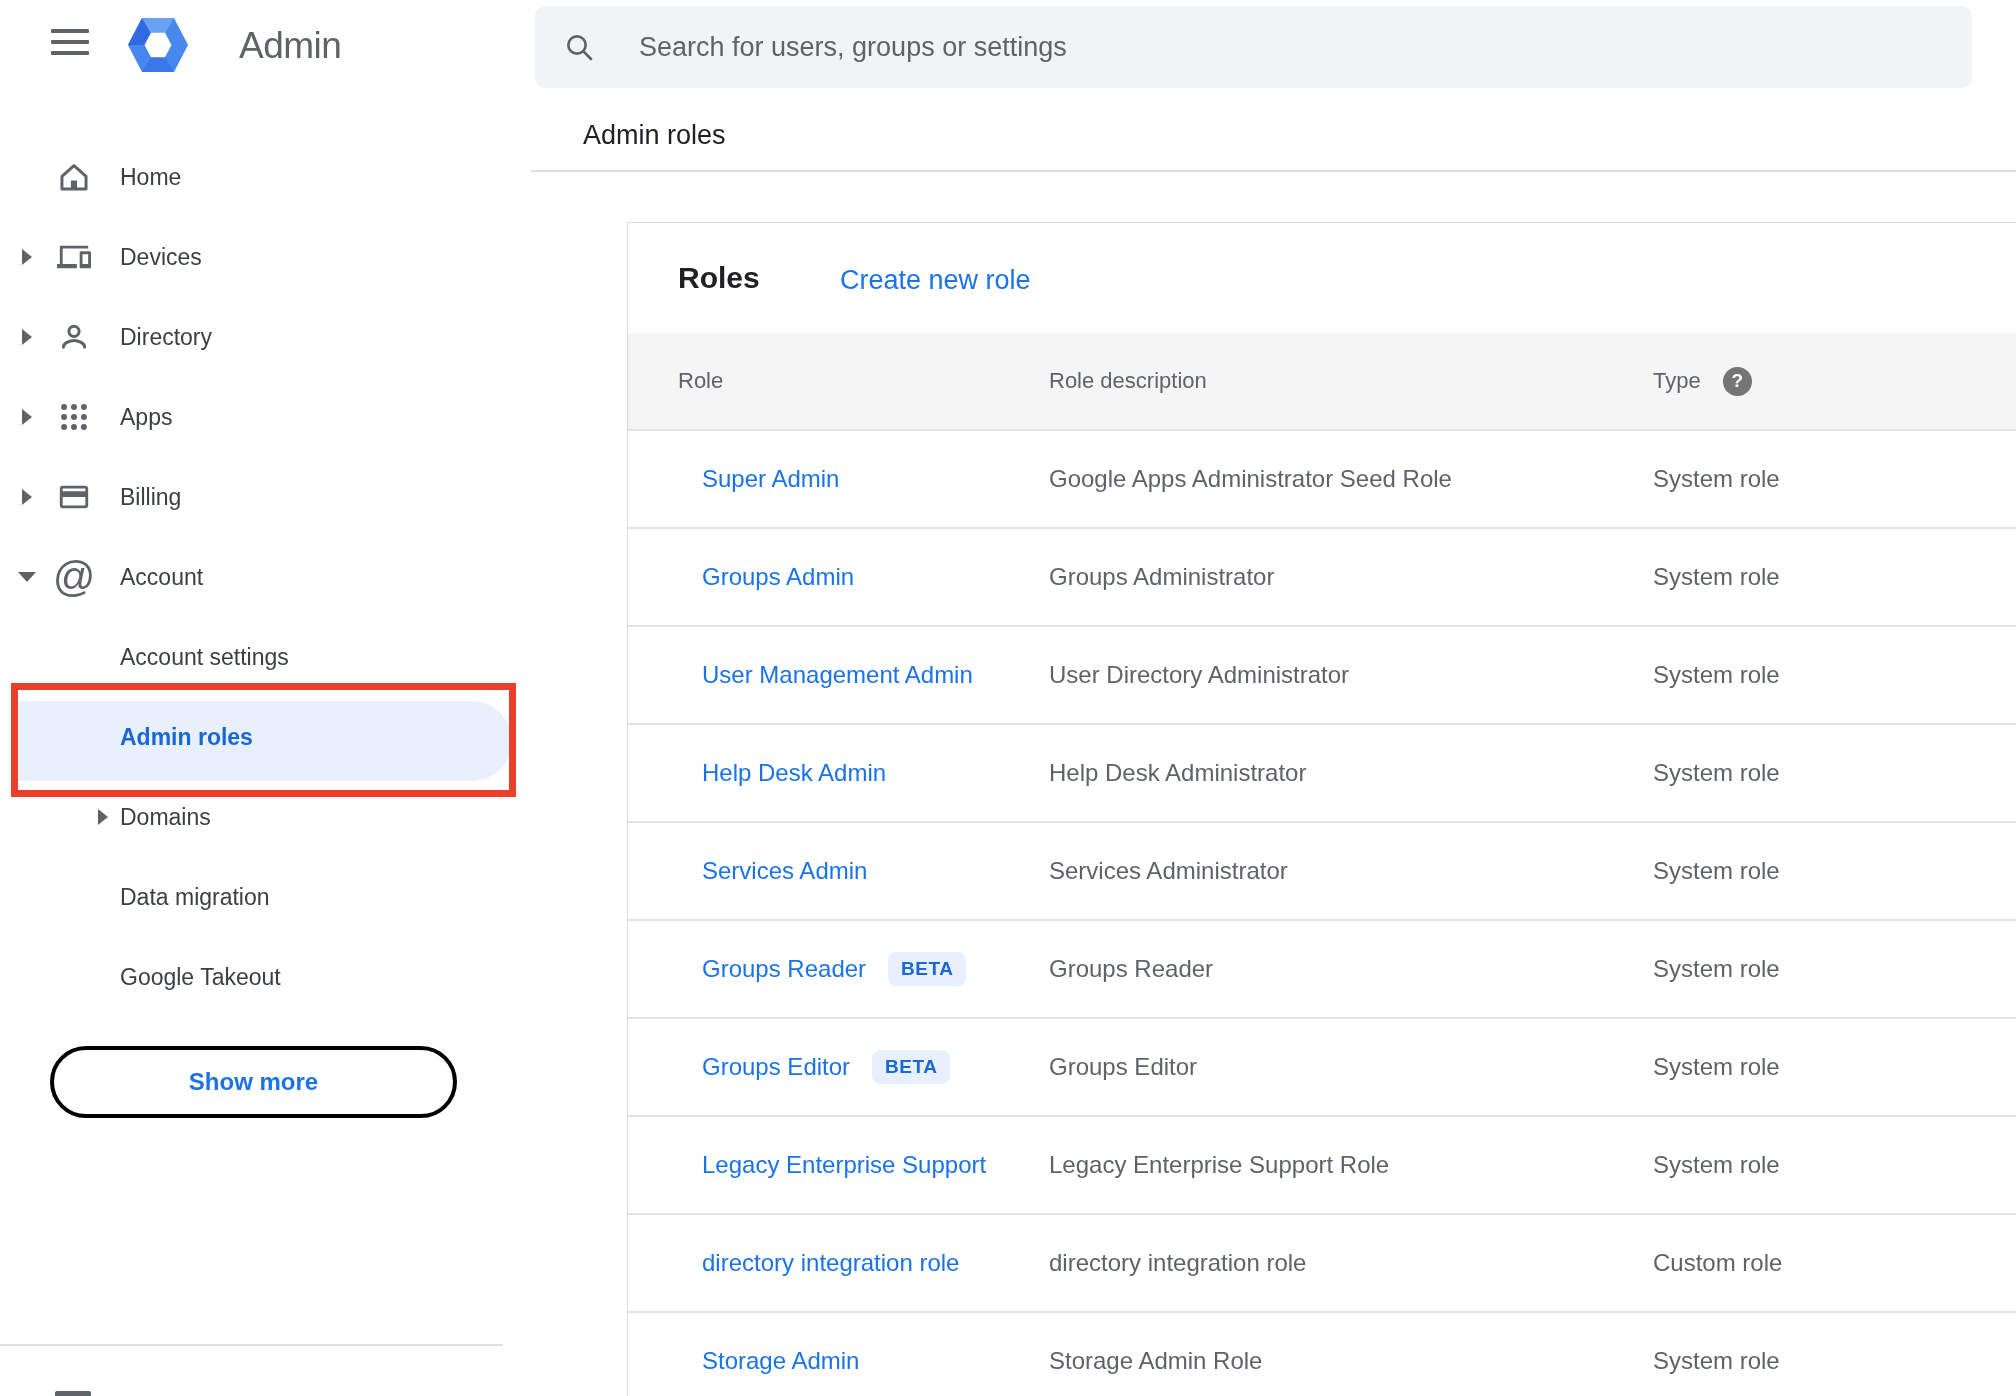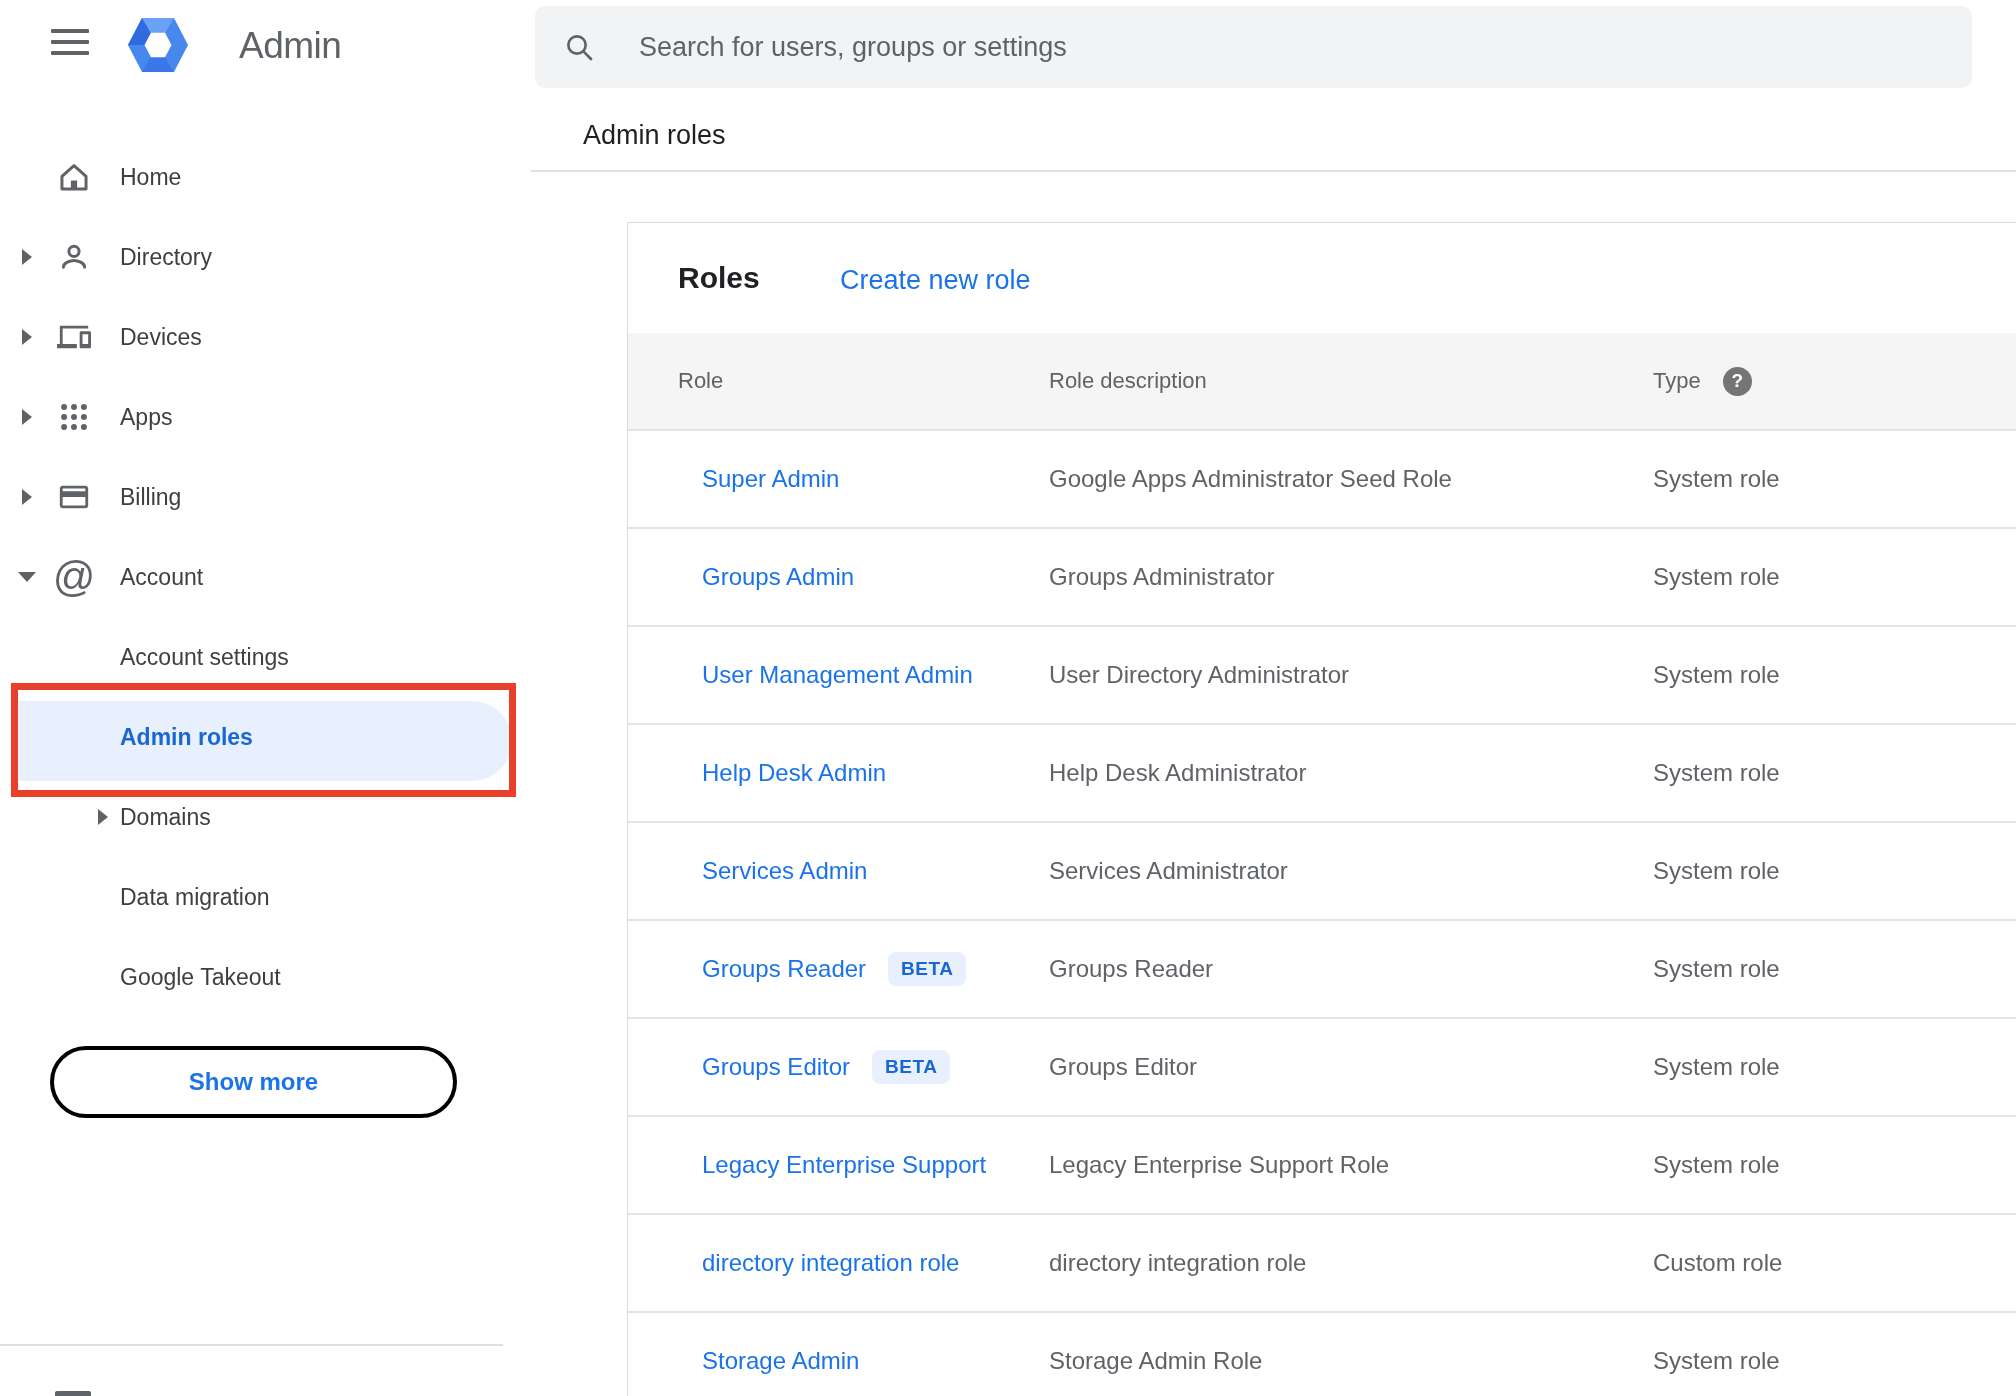--- a/index.html
+++ b/index.html
@@ -108,35 +108,35 @@
           <rect x="9.8" y="14.5" width="4.4" height="6" fill="#5f6368"></rect>
         </svg>
       </span>
       <span class="nlabel">Home</span>
     </div>
 
     <div class="nav-item">
       <span class="arrow arrow-right"></span>
       <span class="nicon">
         <svg width="34" height="34" viewBox="0 0 24 24">
+          <path d="M4 6h18V4H2v13H0v3h14v-3H4V6zm19 2h-6c-.55 0-1 .45-1 1v10c0 .55.45 1 1 1h6c.55 0 1-.45 1-1V9c0-.55-.45-1-1-1zm-1 9h-4v-7h4v7z" fill="#5f6368"></path>
+        </svg>
+      </span>
+      <span class="nlabel">Devices</span>
+    </div>
+
+    <div class="nav-item">
+      <span class="arrow arrow-right"></span>
+      <span class="nicon">
+        <svg width="34" height="34" viewBox="0 0 24 24">
           <circle cx="12" cy="8" r="3.6" fill="none" stroke="#5f6368" stroke-width="2.1"></circle>
           <path d="M4.5 19.2c0-3.2 5-4.8 7.5-4.8s7.5 1.6 7.5 4.8" fill="none" stroke="#5f6368" stroke-width="2.1" stroke-linecap="round"></path>
         </svg>
       </span>
       <span class="nlabel">Directory</span>
-    </div>
-
-    <div class="nav-item">
-      <span class="arrow arrow-right"></span>
-      <span class="nicon">
-        <svg width="34" height="34" viewBox="0 0 24 24">
-          <path d="M4 6h18V4H2v13H0v3h14v-3H4V6zm19 2h-6c-.55 0-1 .45-1 1v10c0 .55.45 1 1 1h6c.55 0 1-.45 1-1V9c0-.55-.45-1-1-1zm-1 9h-4v-7h4v7z" fill="#5f6368"></path>
-        </svg>
-      </span>
-      <span class="nlabel">Devices</span>
     </div>
 
     <div class="nav-item">
       <span class="arrow arrow-right"></span>
       <span class="nicon">
         <svg width="34" height="34" viewBox="0 0 24 24">
           <g fill="#5f6368">
             <circle cx="5" cy="5" r="2.1"></circle>
               <circle cx="12" cy="5" r="2.1"></circle>
               <circle cx="19" cy="5" r="2.1"></circle>

